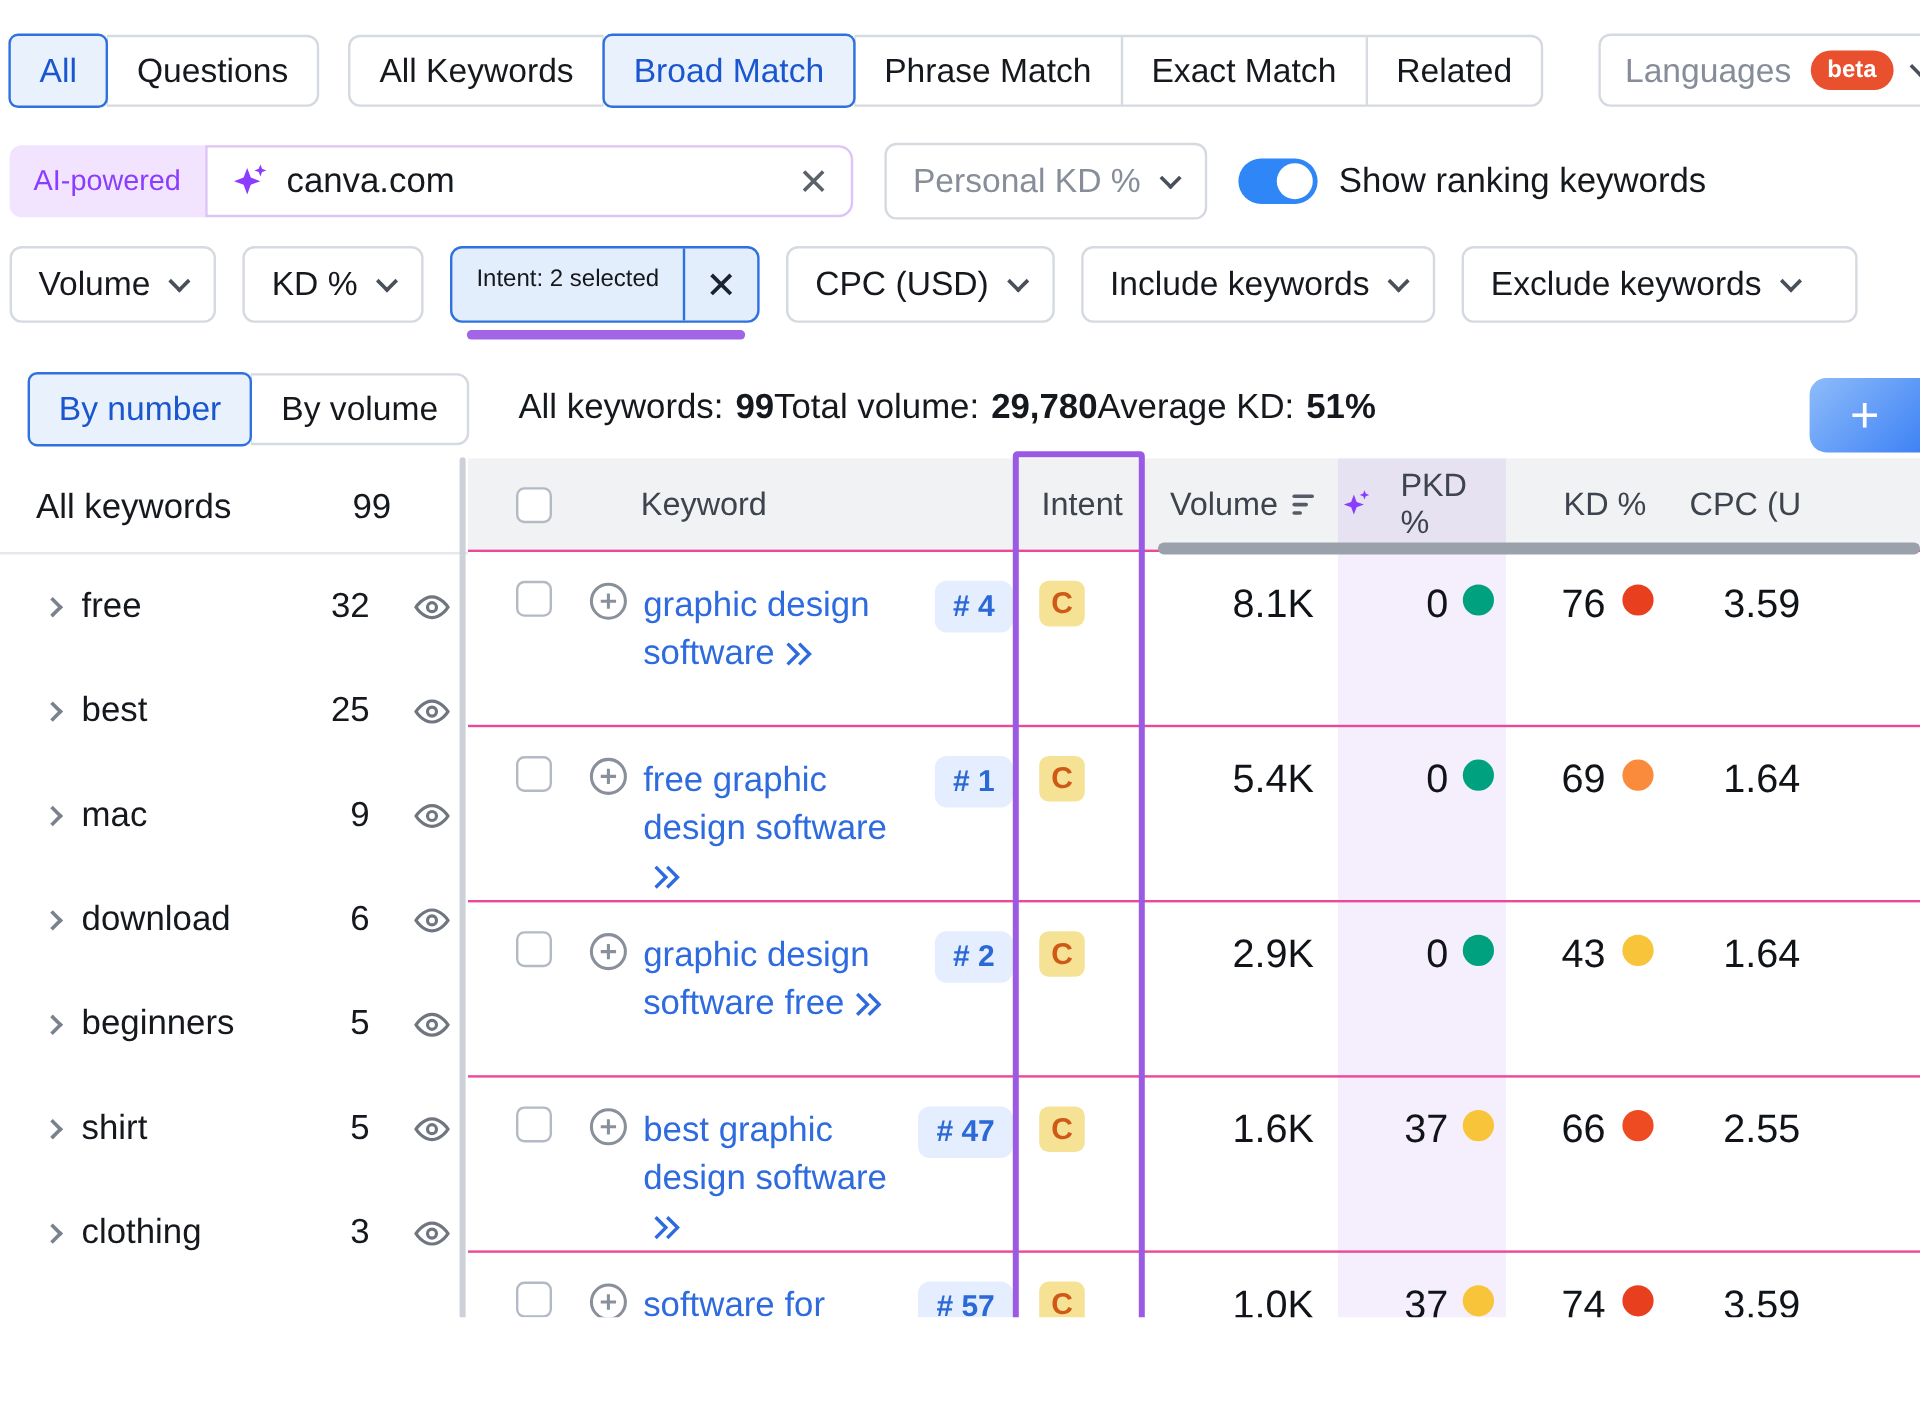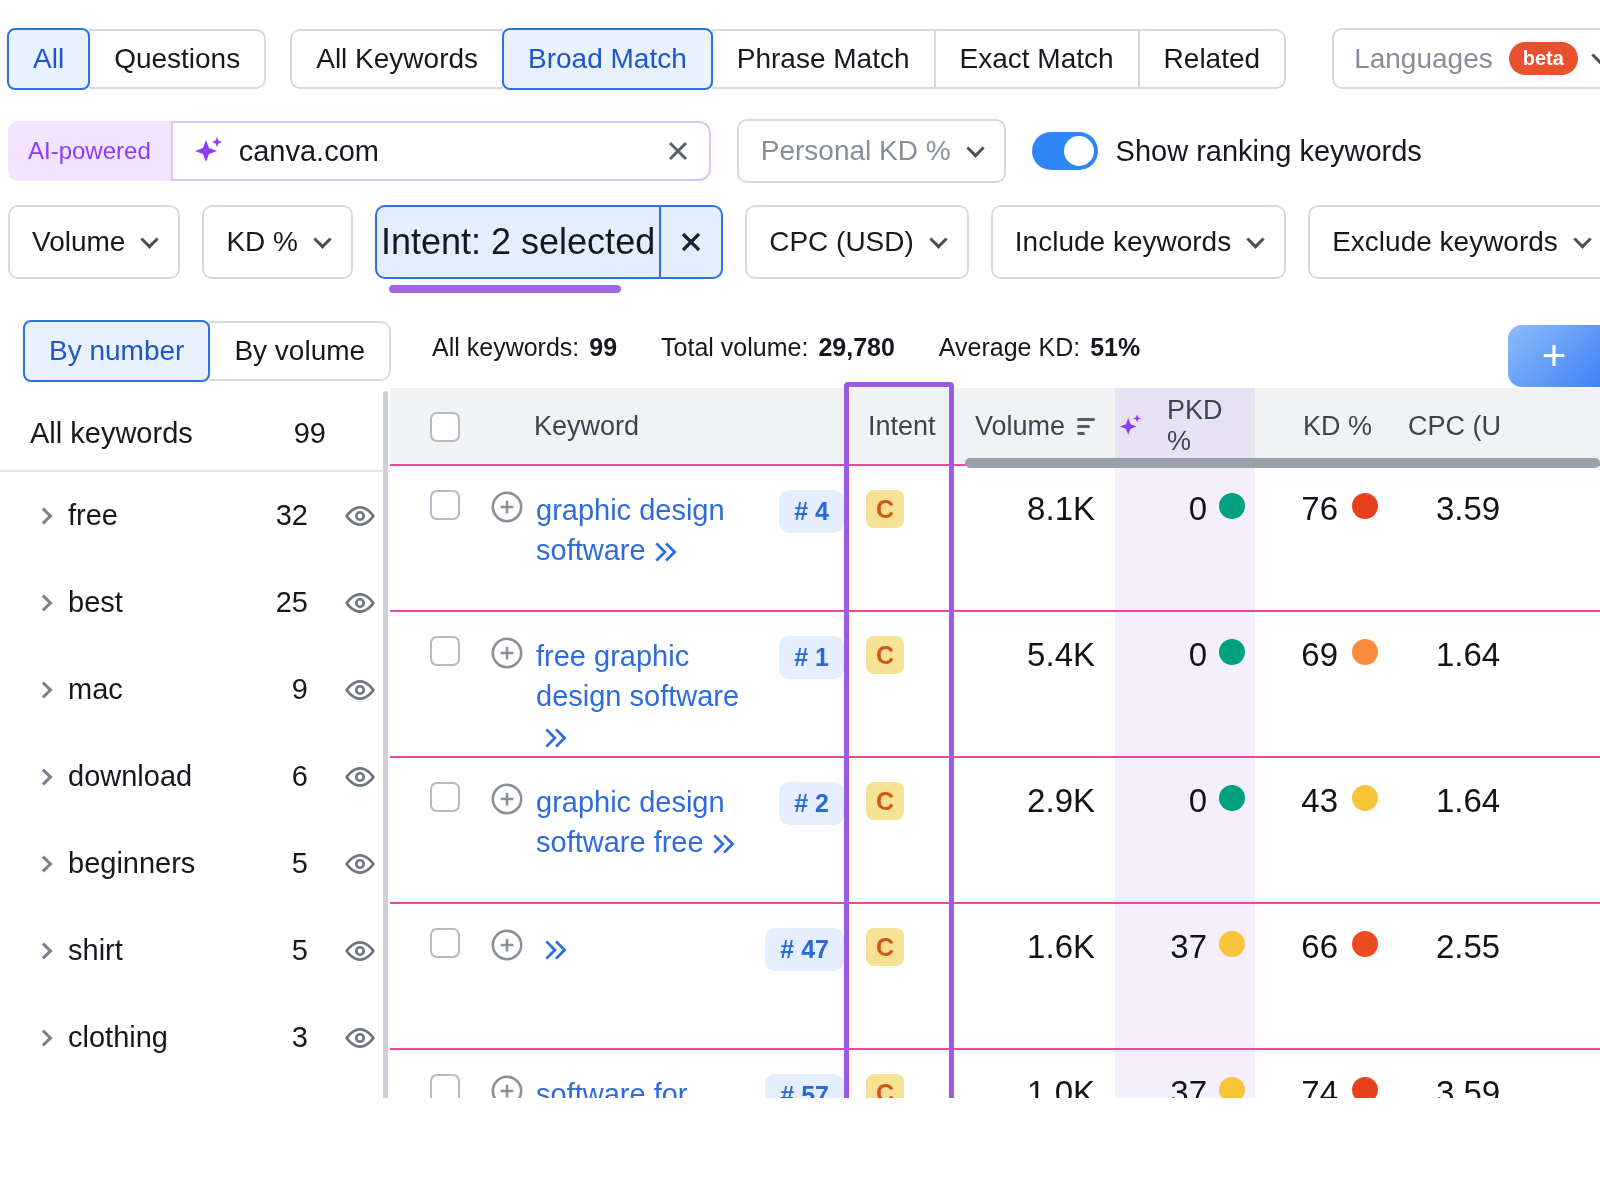--- a/index.html
+++ b/index.html
@@ -54,41 +54,41 @@
   }
   .dd.gray{ color:#878e99;justify-content:space-between; }
   .personal-kd{ margin-left:26px; }
   .toggle{ margin-left:26px; width:66px; height:38px; border-radius:999px; background:#2e86f7; position:relative; flex:0 0 auto; }
   .toggle .knob{ position:absolute; top:4px; right:4px; width:30px; height:30px; border-radius:50%; background:#fff; }
   .toggle-label{ margin-left:18px; font-size:29px; }
 
   
   .filterrow{ display:flex; gap:22px; padding:4px 0 28px 8px; }
   .f-intent{ position:relative; display:flex; border:2.5px solid #2f71de; border-radius:10px; background:#e3eefc; overflow:visible; }
-  .f-intent .lbl{ padding:14px 4px; font-size:36px; white-space:nowrap; }
+  .f-intent .lbl{ padding:14px 20px; font-size:20px; white-space:nowrap; }
   .f-intent .closer{ display:flex; align-items:center; padding:0 18px; border-left:2.5px solid #2f71de; }
   .intent-underline{ position:absolute; left:12px; bottom:-16px; width:232px; height:8px; background:#a265e6; border-radius:4px; }
 
   
   .body{ display:flex; height:923px; }
 
   
   .sidebar{ position:relative; width:390px; flex:0 0 auto; }
   .sb-scrollbar{ position:absolute; right:2px; top:84px; bottom:0; width:5px; background:#cdd1d7; border-radius:3px; }
   .sb-tabs{ margin:14px 0 16px 24px; display:flex; }
   .sb-header{ display:flex; align-items:center; padding:20px 64px 20px 30px; font-size:29px; border-bottom:2px solid #e4e7eb; }
   .sb-header .cnt{ margin-left:auto; }
   .sb-row{ display:flex; align-items:center; height:87px; padding:0 14px 0 38px; gap:18px; }
   .sb-row .name{ flex:1; font-size:29px; }
   .sb-row .cnt{ min-width:52px; text-align:right; font-size:29px; }
   .sb-row .eye{ margin-left:18px; }
 
   
   .main{ flex:1; position:relative; min-width:0; }
-  .stats{ display:flex; align-items:center; gap:44px; margin-left:42px; padding:26px 0 26px; font-size:25px; }
+  .stats{ display:flex; align-items:center; margin-left:42px; padding:26px 0 26px; font-size:29px; }
   .stat{ display:flex; gap:10px; white-space:nowrap; }
   .stat b{ font-weight:700; }
   .add-btn{
     position:absolute; top:18px; right:0; width:92px; height:62px;
     border-radius:14px 0 0 14px; background:linear-gradient(135deg,#8ebcfb,#3e82f4);
     color:#fff; font-size:42px; display:flex; align-items:center; justify-content:center;
   }
 
   
   .table{ position:relative; }
@@ -453,21 +453,21 @@
 
         <div class="grid trow">
           <div class="cell check-cell"><span class="checkbox"></span></div>
           <div class="cell c-kw">
             <span>
                 <svg width="34" height="34" viewBox="0 0 24 24">
                   <circle cx="12" cy="12" r="10" fill="none" stroke="#8a9099" stroke-width="1.8"></circle>
                   <path d="M12 7.5v9M7.5 12h9" stroke="#8a9099" stroke-width="1.8"></path>
                 </svg>
               </span>
-            <span class="kw-text"><svg class="dbl" width="28" height="24" viewBox="0 0 26 22">
+            <span class="kw-text"><a>best graphic design software</a><svg class="dbl" width="28" height="24" viewBox="0 0 26 22">
                   <path d="M4 3l8 8-8 8M13 3l8 8-8 8" fill="none" stroke="#2e6bdf" stroke-width="2.6"></path>
                 </svg></span>
             <span class="rank-badge"># 47</span>
           </div>
           <div class="cell"><span class="intent-badge">C</span></div>
           <div class="cell c-vol num">1.6K</div>
           <div class="cell c-pkd lav-cell">
               <span class="num">37</span>
               <span class="dot" style="background-color: rgb(248, 196, 58);"></span>
             </div>

